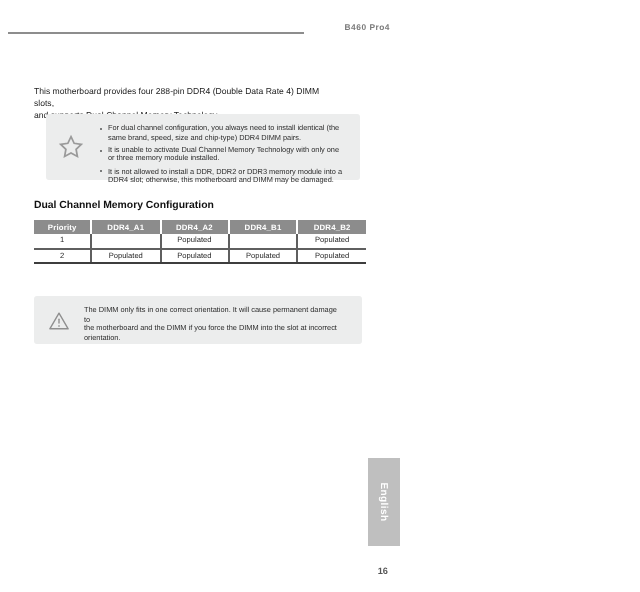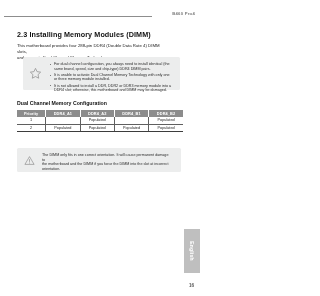--- a/index.html
+++ b/index.html
@@ -233,21 +233,20 @@
 </head>
 <body>
 
 <div class="page">
 
   <div class="header">
     <div class="header-rule"></div>
     <div class="header-model">B460 Pro4</div>
   </div>
 
-  <div class="section-title">2.3 Installing Memory Modules (DIMM)</div>
 
   <div class="intro">
     <p>This motherboard provides four 288-pin DDR4 (Double Data Rate 4) DIMM slots,</p>
     <p>and supports Dual Channel Memory Technology.</p>
   </div>
 
   <div class="note-box">
     <div class="note-icon">
       <svg viewBox="0 0 24 24" fill="none" stroke="currentColor" stroke-width="1.6">
         <path d="M12 2.5l2.9 6.1 6.6.9-4.8 4.6 1.2 6.6L12 17.6 6.1 20.7l1.2-6.6L2.5 9.5l6.6-.9z"></path>

